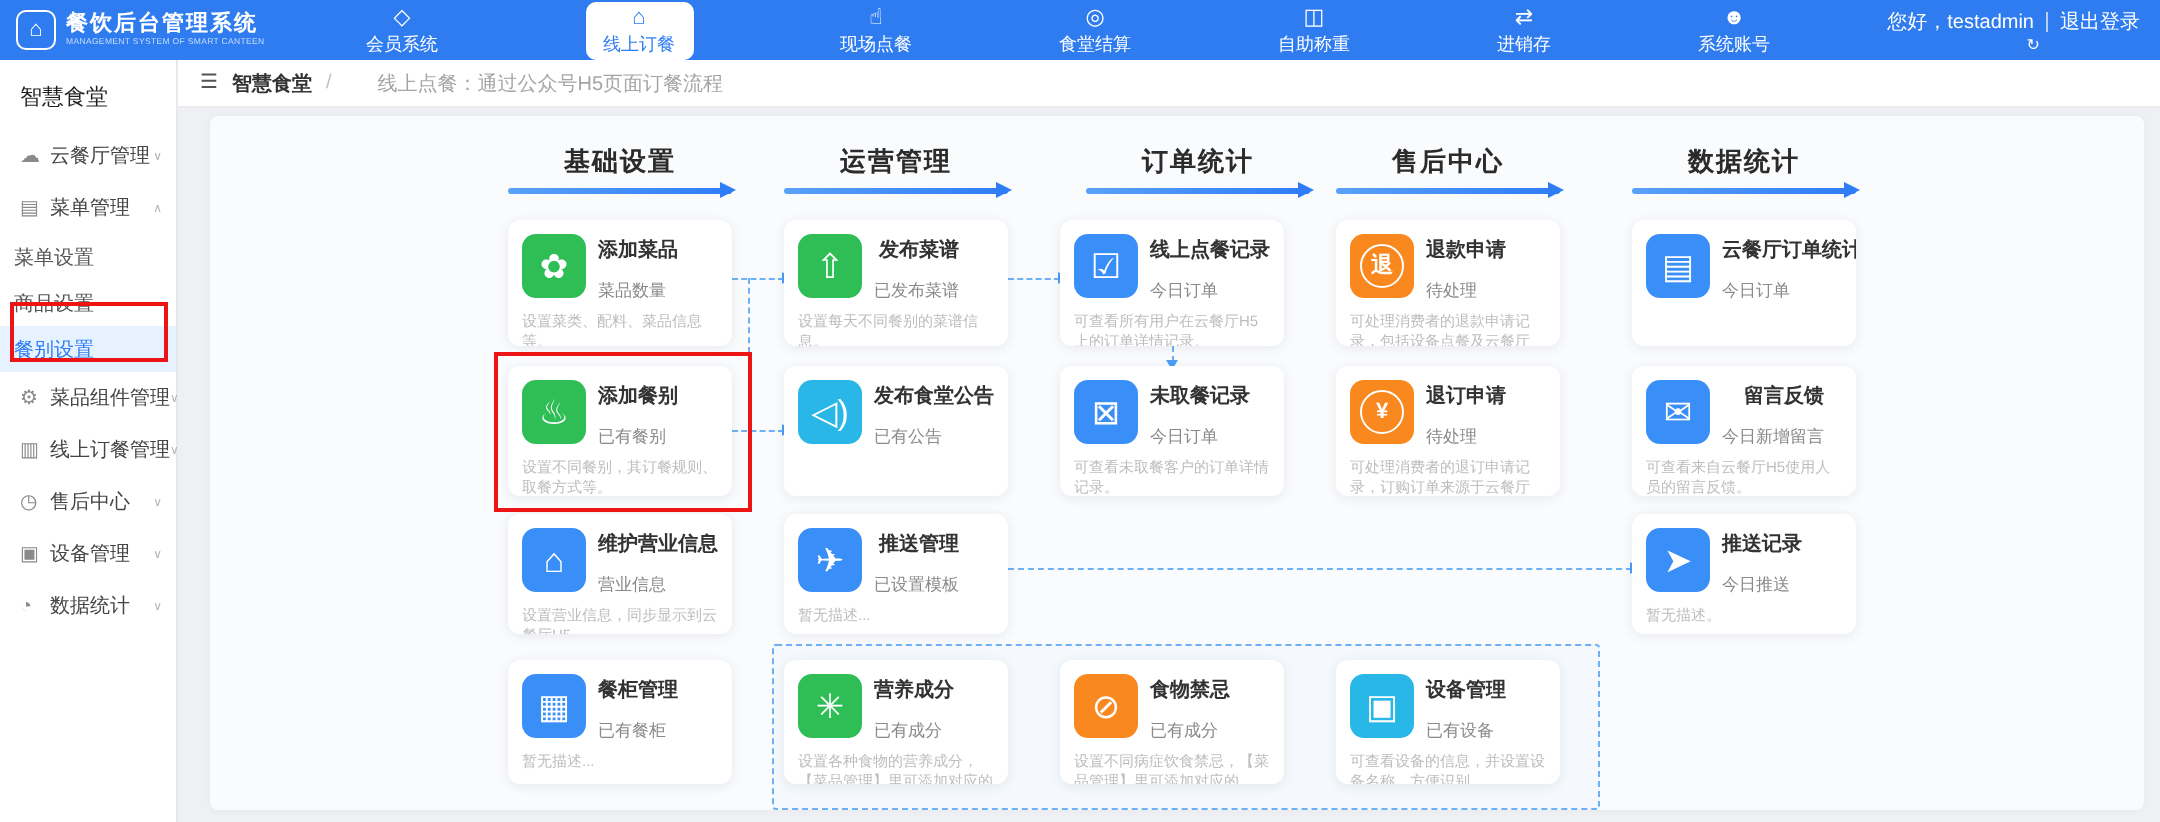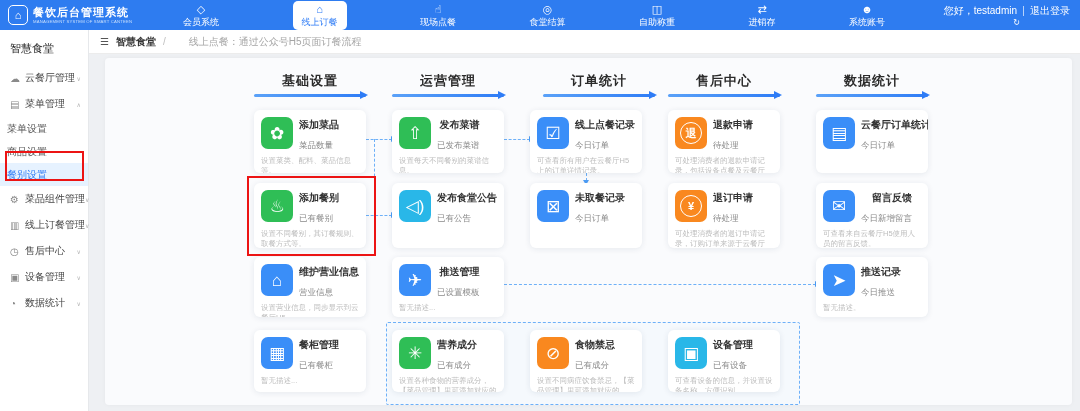--- a/index.html
+++ b/index.html
@@ -327,20 +327,21 @@
         <div class="card" style="left: 425px; top: 125px; height: 65px;">
           <div class="card-top">
             <div class="card-icon" style="background: rgb(58, 142, 248);">
               <span class="glyph">⊠</span>
             </div>
             <div class="card-titles">
               <div class="card-title">未取餐记录</div>
               <div class="card-sub">今日订单</div>
             </div>
           </div>
+          <div class="card-desc">可查看未取餐客户的订单详情记录。</div>
         </div>
         <div class="card" style="left: 425px; top: 272px; height: 62px;">
           <div class="card-top">
             <div class="card-icon" style="background: rgb(249, 136, 31);">
               <span class="glyph">⊘</span>
             </div>
             <div class="card-titles">
               <div class="card-title">食物禁忌</div>
               <div class="card-sub">已有成分</div>
             </div>

